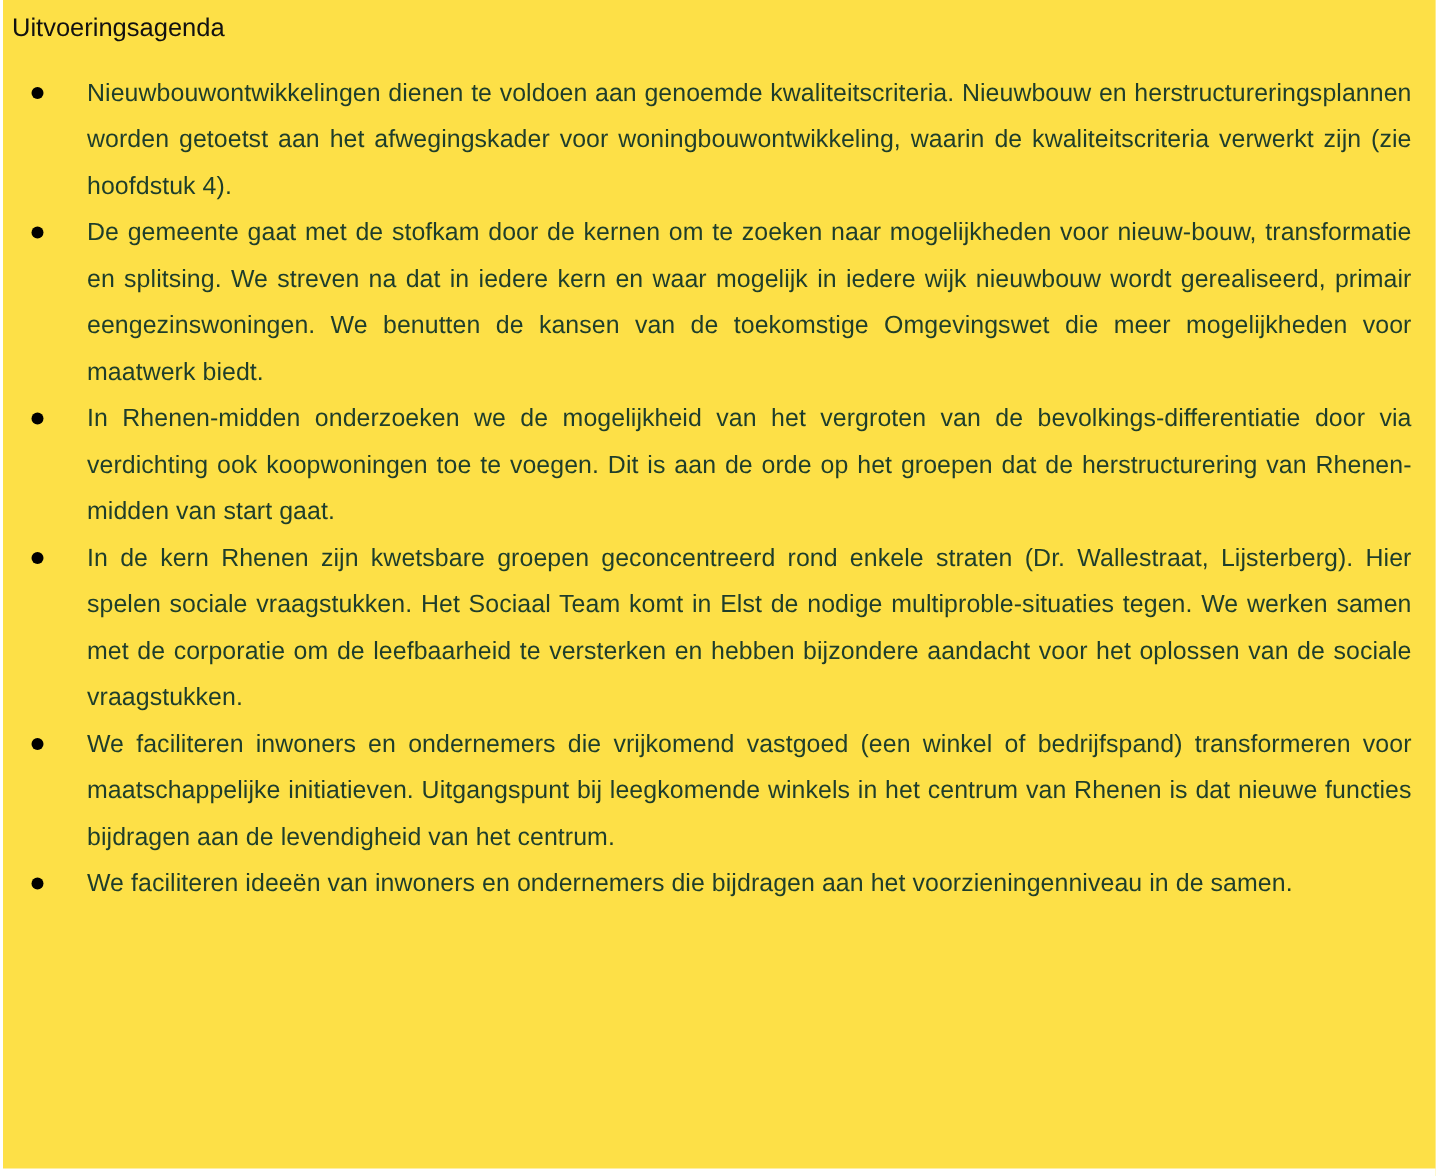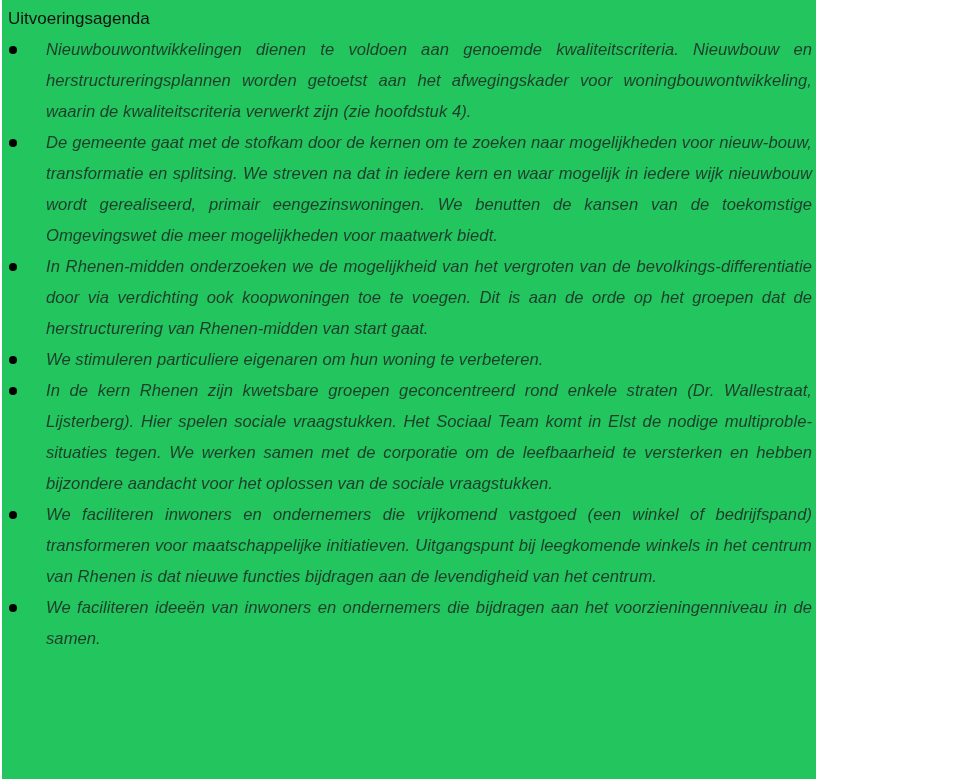--- a/index.html
+++ b/index.html
@@ -10,41 +10,40 @@
     body {
       width: 957px;
       height: 784px;
       overflow: hidden;
       position: relative;
     }
     .box {
       position: absolute;
       left: 2px;
       top: 0;
-      width: 814px;
+      width: 955px;
       height: 779px;
-      background: #22c55e;
+      background: #fde047;
       box-sizing: border-box;
       padding: 6px 4px 0 6px;
       font-family: "Liberation Sans", "DejaVu Sans", sans-serif;
       color: #1f3a2a;
     }
     .title {
       font-size: 17px;
       line-height: 26px;
       color: #111111;
       margin: 0 0 0 0;
       height: 28px;
       text-decoration: none;
     }
     ul.agenda {
       list-style: none;
-      margin: 0;
+      margin: 12px;
       padding: 0;
-      font-style: italic;
     }
     ul.agenda li {
       position: relative;
       padding-left: 38px;
       font-size: 16.6px;
       line-height: 31px;
       text-align: justify;
       letter-spacing: 0.05px;
       color: #1e3d2b;
     }
@@ -74,24 +73,20 @@
     <li>
       <span class="bullet"></span>
       <span class="text">De gemeente gaat met de stofkam door de kernen om te zoeken naar mogelijkheden voor nieuw-bouw, transformatie en splitsing. We streven na dat in iedere kern en waar mogelijk in iedere wijk nieuwbouw wordt gerealiseerd, primair eengezinswoningen. We benutten de kansen van de toekomstige Omgevingswet die meer mogelijkheden voor maatwerk biedt.</span>
     </li>
     <li>
       <span class="bullet"></span>
       <span class="text">In Rhenen-midden onderzoeken we de mogelijkheid van het vergroten van de bevolkings-differentiatie door via verdichting ook koopwoningen toe te voegen. Dit is aan de orde op het groepen dat de herstructurering van Rhenen-midden van start gaat.</span>
     </li>
     <li>
       <span class="bullet"></span>
-      <span class="text">We stimuleren particuliere eigenaren om hun woning te verbeteren.</span>
-    </li>
-    <li>
-      <span class="bullet"></span>
       <span class="text">In de kern Rhenen zijn kwetsbare groepen geconcentreerd rond enkele straten (Dr. Wallestraat, Lijsterberg). Hier spelen sociale vraagstukken. Het Sociaal Team komt in Elst de nodige multiproble-situaties tegen. We werken samen met de corporatie om de leefbaarheid te versterken en hebben bijzondere aandacht voor het oplossen van de sociale vraagstukken.</span>
     </li>
     <li>
       <span class="bullet"></span>
       <span class="text">We faciliteren inwoners en ondernemers die vrijkomend vastgoed (een winkel of bedrijfspand) transformeren voor maatschappelijke initiatieven. Uitgangspunt bij leegkomende winkels in het centrum van Rhenen is dat nieuwe functies bijdragen aan de levendigheid van het centrum.</span>
     </li>
     <li>
       <span class="bullet"></span>
       <span class="text">We faciliteren ideeën van inwoners en ondernemers die bijdragen aan het voorzieningenniveau in de samen.</span>
     </li>

